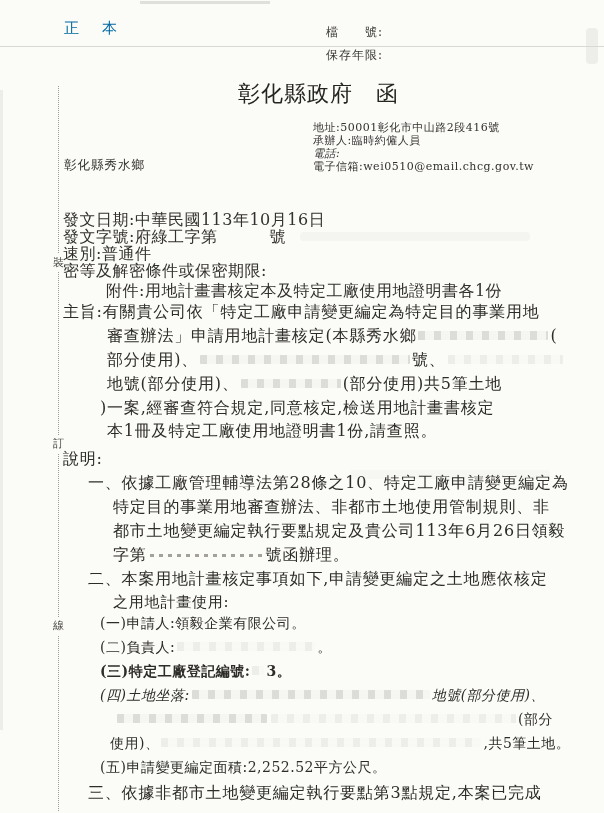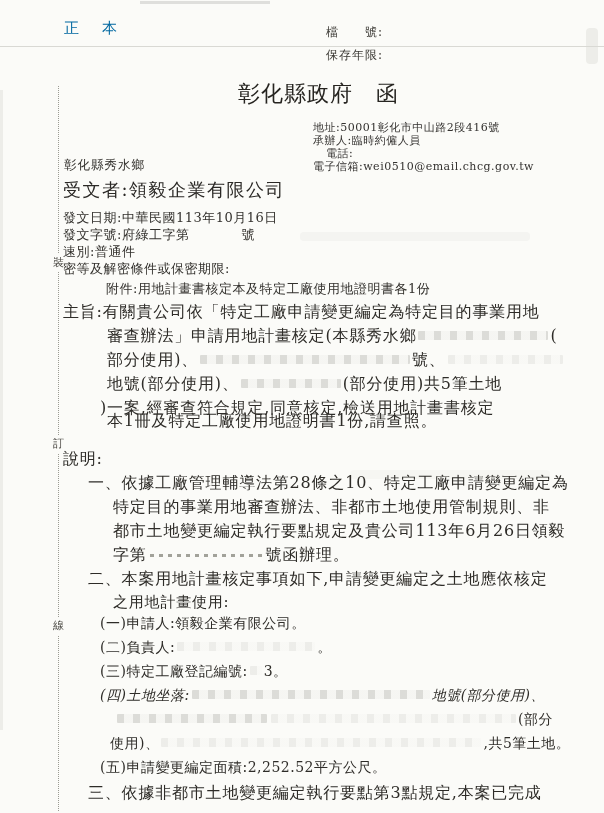--- a/index.html
+++ b/index.html
@@ -13,21 +13,21 @@
   .copy { left:64px; top:19px; font-size:15px; letter-spacing:4px; color:#0369a1; }
   .hline { position:absolute; left:0; top:46px; width:604px; height:1px; background:#d9d9d4; }
   .small { font-size:12px; color:#3a3833; letter-spacing:1px; }
   .title { left:238px; top:80px; font-size:22px; letter-spacing:1px; color:#262420; }
   .vline { position:absolute; left:58px; top:86px; height:725px; width:0; border-left:1px dotted #9b9b93; }
   .bind-char { left:51px; width:15px; text-align:center; font-size:11px; color:#4a4843;
                background:#fbfbf8; padding:2px 0; }
   .contact { font-size:11px; color:#343230; letter-spacing:0.5px; line-height:13px; }
   .township { left:64px; top:157px; font-size:12.5px; color:#33312d; letter-spacing:1px; }
   .recipient { left:63px; top:179px; font-size:18px; letter-spacing:1.5px; color:#2b2926; }
-  .meta { font-size:13px; color:#33312d; letter-spacing:0.5px; }
+  .meta { font-size:16px; color:#33312d; letter-spacing:0.5px; }
   .doc-suffix { margin-left:52px; }
   .body16 { font-size:16px; letter-spacing:0.8px; color:#2e2c28; }
   .body15 { font-size:15px; letter-spacing:0.8px; color:#2e2c28; }
   .body14 { font-size:14px; letter-spacing:0.5px; color:#2e2c28; }
   .smudge { display:inline-block; height:9px; border-radius:1px; vertical-align:baseline;
             margin:0 2px; transform:translateY(-1px);
             background:repeating-linear-gradient(90deg, rgba(110,110,102,0.22) 0 7px,
                         rgba(110,110,102,0.04) 7px 16px); }
   .smudge.faint { opacity:0.45; }
   .dashredact { display:inline-block; height:3px; width:113px; margin:0 3px;
@@ -52,64 +52,63 @@
   <div class="t small" style="left:326px;top:48px;">保存年限:</div>
   <div class="t title">彰化縣政府　函</div>
 
   <div class="vline"></div>
   <div class="t bind-char" style="top:254px;">裝</div>
   <div class="t bind-char" style="top:435px;">訂</div>
   <div class="t bind-char" style="top:617px;">線</div>
 
   <div class="t contact" style="left:313px;top:121px;">地址:50001彰化市中山路2段416號</div>
   <div class="t contact" style="left:313px;top:134px;">承辦人:臨時約僱人員</div>
-  <div class="t contact" style="left:326px;top:147px;">電話:</div>
+  <div class="t contact" style="left:313px;top:147px;font-style:italic;">電話:</div>
   <div class="t contact" style="left:313px;top:160px;">電子信箱:wei0510@email.chcg.gov.tw</div>
 
   <div class="t township">彰化縣秀水鄉</div>
-  <div class="t recipient">受文者:領毅企業有限公司</div>
 
   <div class="t meta" style="left:63px;top:210px;">發文日期:中華民國113年10月16日</div>
   <div class="t meta" style="left:63px;top:227px;">
     <span>發文字號:府綠工字第</span><span class="doc-suffix">號</span>
   </div>
   <div class="t meta" style="left:63px;top:244px;">速別:普通件</div>
   <div class="t meta" style="left:63px;top:261px;">密等及解密條件或保密期限:</div>
   <div class="t meta" style="left:63px;top:281px;padding-left:43px;">附件:用地計畫書核定本及特定工廠使用地證明書各1份</div>
 
   <div class="t body16" style="left:63px;top:302px;">主旨:有關貴公司依「特定工廠申請變更編定為特定目的事業用地</div>
   <div class="t body16" style="left:107px;top:326px;">
     <span>審查辦法」申請用地計畫核定(本縣秀水鄉</span><span class="smudge" style="width:130px;"></span><span>(</span>
   </div>
   <div class="t body16" style="left:107px;top:350px;">
     <span>部分使用)、</span><span class="smudge" style="width:210px;"></span><span>號、</span><span class="smudge faint" style="width:115px;"></span>
   </div>
   <div class="t body16" style="left:107px;top:374px;">
     <span>地號(部分使用)、</span><span class="smudge" style="width:100px;"></span><span>(部分使用)共5筆土地</span>
   </div>
   <div class="t body16" style="left:100px;top:398px;">)一案,經審查符合規定,同意核定,檢送用地計畫書核定</div>
-  <div class="t body16" style="left:107px;top:411px;">本1冊及特定工廠使用地證明書1份,請查照。</div>
+  <div class="t body16" style="left:107px;top:421px;">本1冊及特定工廠使用地證明書1份,請查照。</div>
 
   <div class="t body16" style="left:63px;top:449px;">說明:</div>
 
   <div class="t body16" style="left:88px;top:473px;">一、依據工廠管理輔導法第28條之10、特定工廠申請變更編定為</div>
   <div class="t body16" style="left:113px;top:497px;">特定目的事業用地審查辦法、非都市土地使用管制規則、非</div>
   <div class="t body16" style="left:113px;top:521px;">都市土地變更編定執行要點規定及貴公司113年6月26日領毅</div>
   <div class="t body16" style="left:113px;top:545px;">
     <span>字第</span><span class="dashredact"></span><span>號函辦理。</span>
   </div>
 
   <div class="t body16" style="left:88px;top:569px;">二、本案用地計畫核定事項如下,申請變更編定之土地應依核定</div>
   <div class="t body14" style="left:100px;top:615px;">(一)申請人:領毅企業有限公司。</div>
 
   <div class="t body15" style="left:113px;top:593px;">之用地計畫使用:</div>
   <div class="t body14" style="left:100px;top:639px;">
     <span>(二)負責人:</span><span class="smudge faint" style="width:138px;"></span><span>。</span>
   </div>
-  <div class="t body14" style="left:100px;top:663px;">
+  <div class="t body14" style="left:100px;top:663px;font-weight:bold;">
     <span>(三)特定工廠登記編號:</span><span class="smudge faint" style="width:12px;"></span><span>3。</span>
   </div>
   <div class="t body14" style="left:100px;top:687px;font-style:italic;">
     <span>(四)土地坐落:</span><span class="smudge" style="width:238px;"></span><span>地號(部分使用)、</span>
   </div>
   <div class="t body14" style="left:115px;top:711px;">
     <span class="smudge" style="width:150px;"></span><span class="smudge faint" style="width:245px;"></span><span>(部分</span>
   </div>
   <div class="t body14" style="left:110px;top:735px;">
     <span>使用)、</span><span class="smudge faint" style="width:320px;"></span><span>,共5筆土地。</span>

